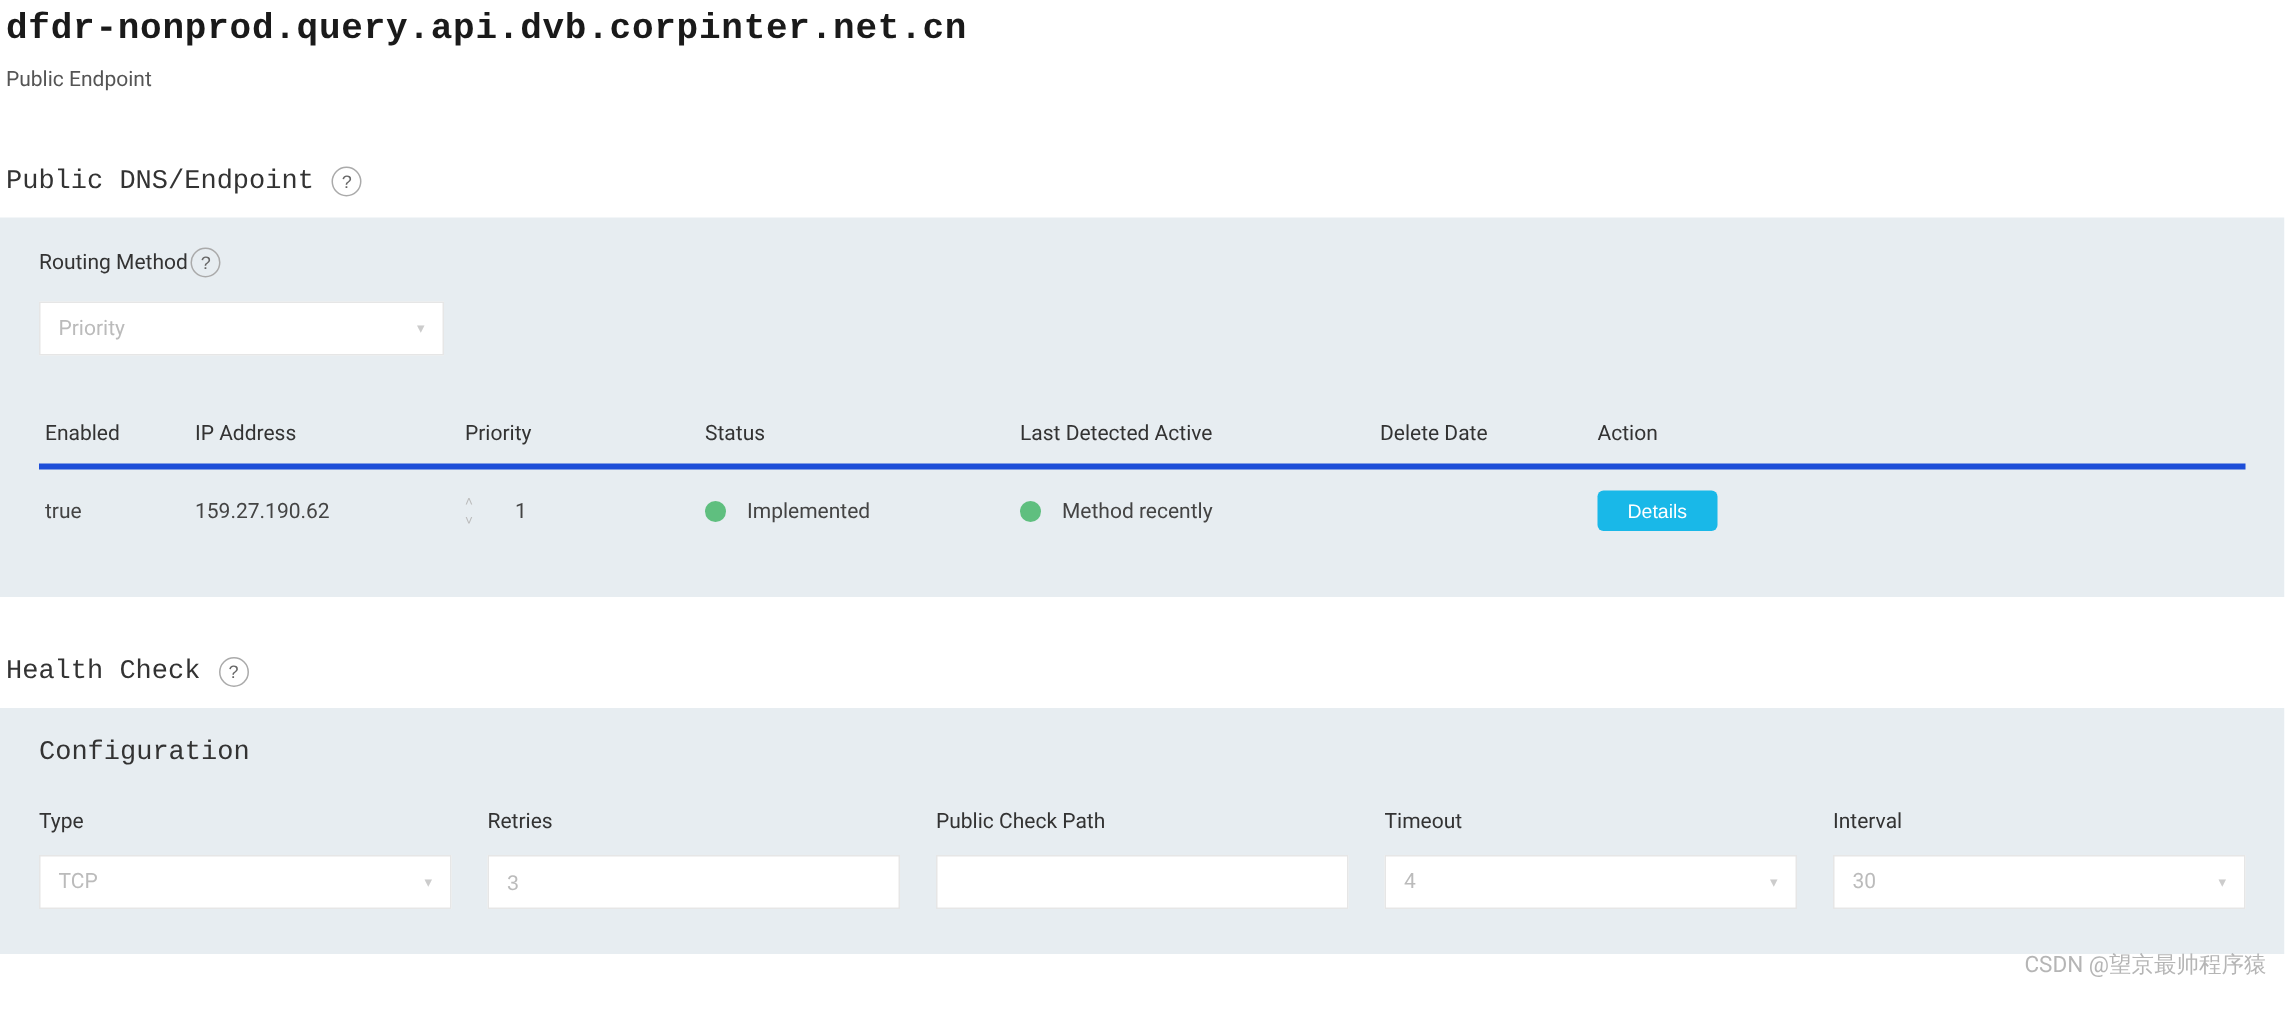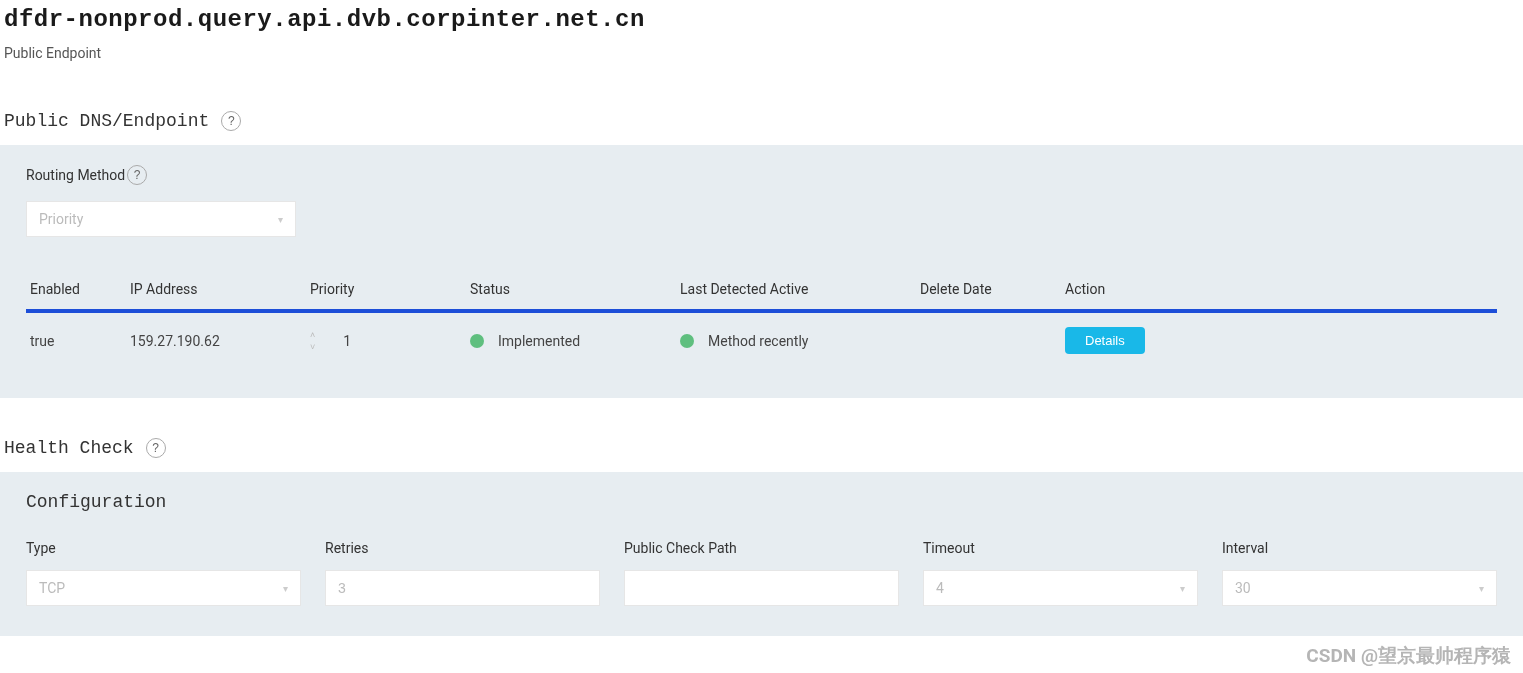--- a/index.html
+++ b/index.html
@@ -164,25 +164,24 @@
       border: 1px solid #e6e6e6;
       height: 36px;
       padding: 0 12px;
       color: #bbb;
       font-size: 14px;
       width: 100%;
     }
     .watermark {
       position: fixed;
       right: 12px;
-      bottom: 4px;
-      font-size: 19px;
+      bottom: 20px;
+      font-size: 15px;
       color: rgba(120,120,120,0.55);
       pointer-events: none;
-      font-weight: bold;
     }
   </style>
 </head>
 <body>
 
 <div class="page-header">
   <div class="page-title">dfdr-nonprod.query.api.dvb.corpinter.net.cn</div>
   <div class="page-subtitle">Public Endpoint</div>
 </div>
 

